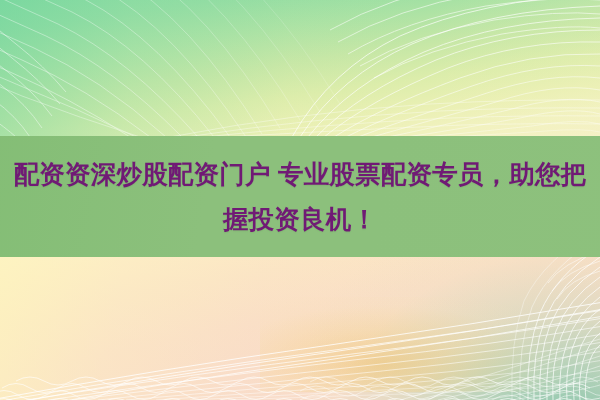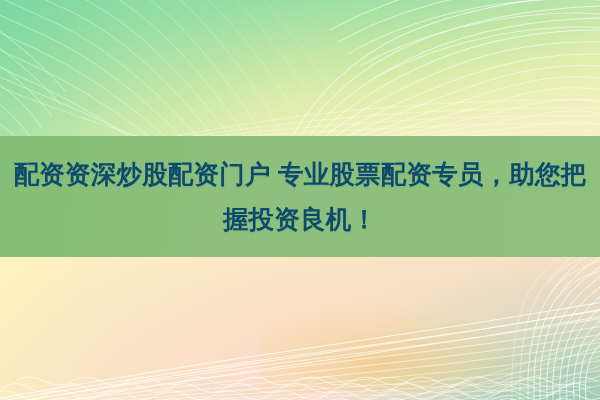--- a/index.html
+++ b/index.html
@@ -131,21 +131,21 @@
         rgba(150,198,130,0.00) 62%,
         rgba(146,196,128,0.18) 100%);
     pointer-events: none;
   }
   .band-text {
     position: relative;
     z-index: 3;
     width: 592px;
     margin: 0 auto;
     text-align: center;
-    color: #0c4a6e;
+    color: #701a75;
     font-size: 25.5px;
     font-weight: bold;
     line-height: 45px;
     letter-spacing: 0.2px;
     text-shadow: 0 1px 1px rgba(90,140,80,0.18);
     white-space: normal;
     word-break: break-all;
   }
 </style>
 </head>

